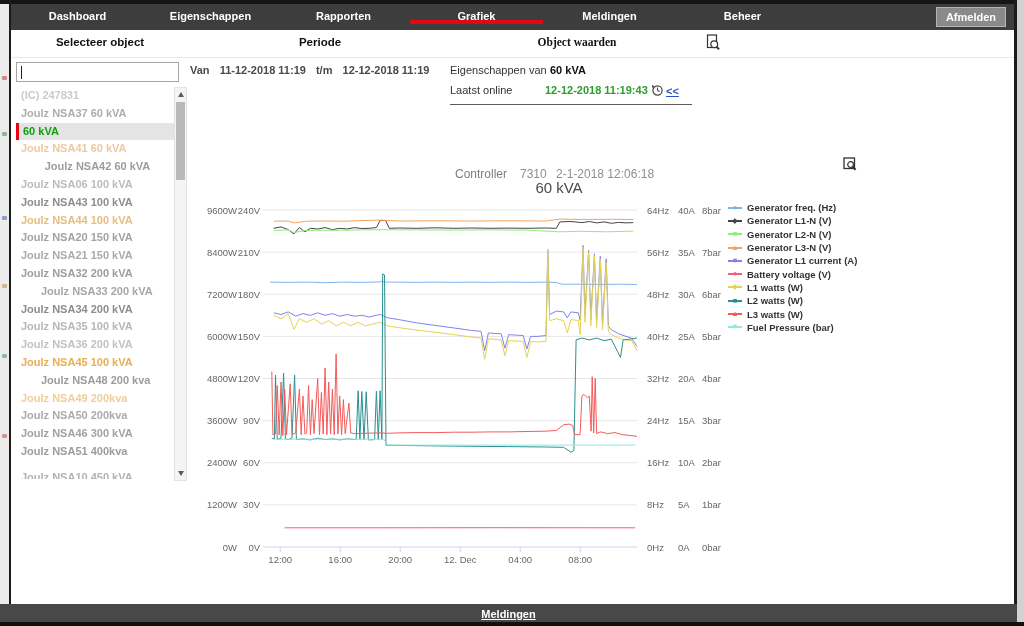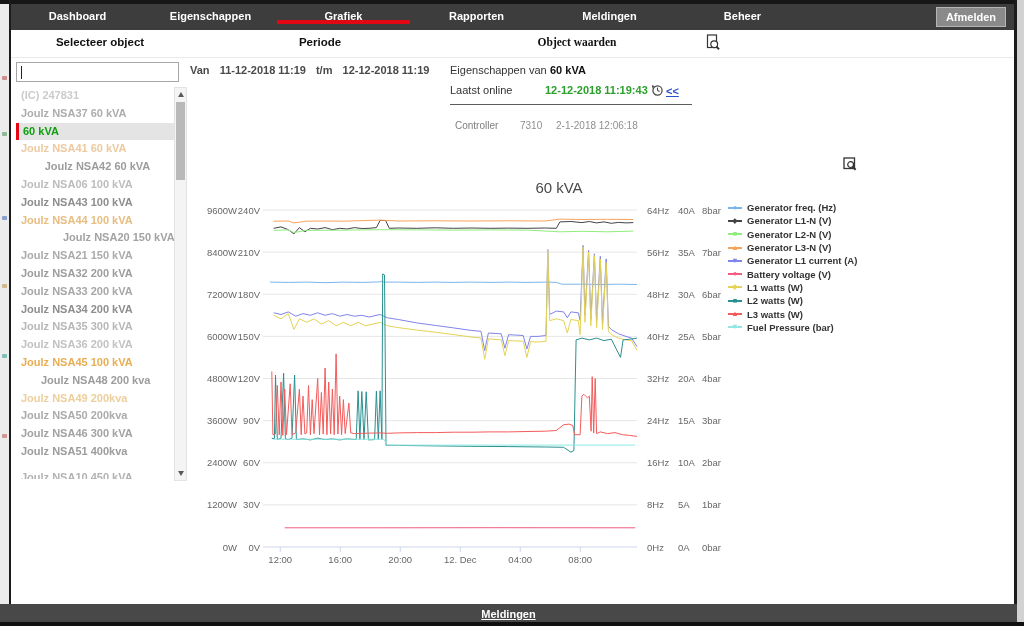--- a/index.html
+++ b/index.html
@@ -44,21 +44,21 @@
   #sb-up .sb-arrow{top:4px;border-bottom:5px solid #5a5a5a;}
   #sb-down .sb-arrow{top:4px;border-top:5px solid #5a5a5a;}
   #sb-thumb{position:absolute;left:1px;top:14px;width:9px;height:78px;background:#b9b9b9;}
 
   
   #periode-line{left:190px;top:64px;font-size:11px;font-weight:600;color:#4a4a4a;}
   #periode-line span{margin-right:7px;}
 
   
   .ow-label{font-size:11px;color:#333;}
-  .ow-gray{font-size:10px;color:#8f8f8f;}
+  .ow-gray{font-size:12px;color:#8f8f8f;margin-top:47px;}
   #ow-divider{left:450px;top:104px;width:242px;height:1px;background:#5c5c5c;}
   #history-link{font-size:11px;color:#2a50c8;text-decoration:underline;font-weight:bold;cursor:pointer;}
 
   
   #chart-title{left:559px;top:179px;transform:translateX(-50%);font-size:15px;color:#4a4a4a;}
   #chart-svg{left:195px;top:178px;}
   #legend{left:728px;top:201px;margin:0;padding:0;list-style:none;}
   .legend-item{display:flex;align-items:center;height:13.3px;cursor:pointer;}
   .legend-marker{position:relative;width:14px;height:2px;margin-right:5px;flex:0 0 14px;}
   .legend-sym{position:absolute;left:50%;top:50%;transform:translate(-50%,-50%);font-size:7.5px;line-height:7.5px;}
@@ -85,22 +85,22 @@
     <div class="abs left-dot" style="left:2px;top:430px;background:#c05050;"></div>
   </div>
   <div class="abs" id="edge-left-line"></div>
   <div class="abs" id="edge-right-line"></div>
   <div class="abs" id="edge-right-strip"></div>
 
   <div class="abs" id="nav-bar">
     <div id="nav-tabs">
         <div class="nav-tab">Dashboard</div>
         <div class="nav-tab">Eigenschappen</div>
+        <div class="nav-tab">Rapporten</div>
         <div class="nav-tab active">Grafiek</div>
-        <div class="nav-tab">Rapporten</div>
         <div class="nav-tab">Meldingen</div>
         <div class="nav-tab">Beheer</div>
       </div>
     <button id="logout-btn">Afmelden</button>
   </div>
 
   <div class="abs" id="header-row">
     <span class="section-label" style="left:89px;">Selecteer object</span>
     <span class="section-label" style="left:309px;">Periode</span>
     <span class="section-label" style="left:566px;font-family:Liberation Serif, serif;">Object waarden</span>
@@ -115,26 +115,26 @@
   <div class="abs" id="search-caret"></div>
   <div class="abs" id="object-list">
       <div class="obj-item" style="color: rgb(203, 203, 203);">(IC) 247831</div>
       <div class="obj-item" style="color: rgb(173, 173, 173);">Joulz NSA37 60 kVA</div>
       <div class="obj-item selected" style="color: rgb(15, 160, 15);">60 kVA</div>
       <div class="obj-item" style="color: rgb(236, 201, 160);">Joulz NSA41 60 kVA</div>
       <div class="obj-item" style="color: rgb(156, 156, 156); text-align: center;">Joulz NSA42 60 kVA</div>
       <div class="obj-item" style="color: rgb(188, 188, 188);">Joulz NSA06 100 kVA</div>
       <div class="obj-item" style="color: rgb(141, 141, 141);">Joulz NSA43 100 kVA</div>
       <div class="obj-item" style="color: rgb(231, 189, 128);">Joulz NSA44 100 kVA</div>
-      <div class="obj-item" style="color: rgb(163, 163, 163); margin-left: 42px;">Joulz NSA20 150 kVA</div>
+      <div class="obj-item" style="color: rgb(163, 163, 163);">Joulz NSA20 150 kVA</div>
       <div class="obj-item" style="color: rgb(171, 171, 171);">Joulz NSA21 150 kVA</div>
       <div class="obj-item" style="color: rgb(157, 157, 157);">Joulz NSA32 200 kVA</div>
-      <div class="obj-item" style="color: rgb(167, 167, 167);">Joulz NSA33 200 kVA</div>
+      <div class="obj-item" style="color: rgb(167, 167, 167); margin-left: 20px;">Joulz NSA33 200 kVA</div>
       <div class="obj-item" style="color: rgb(141, 141, 141);">Joulz NSA34 200 kVA</div>
-      <div class="obj-item" style="color: rgb(183, 183, 183);">Joulz NSA35 300 kVA</div>
+      <div class="obj-item" style="color: rgb(183, 183, 183);">Joulz NSA35 100 kVA</div>
       <div class="obj-item" style="color: rgb(194, 194, 194);">Joulz NSA36 200 kVA</div>
       <div class="obj-item" style="color: rgb(232, 174, 84);">Joulz NSA45 100 kVA</div>
       <div class="obj-item" style="color: rgb(156, 156, 156); margin-left: 20px;">Joulz NSA48 200 kva</div>
       <div class="obj-item" style="color: rgb(236, 207, 156);">Joulz NSA49 200kva</div>
       <div class="obj-item" style="color: rgb(171, 171, 171);">Joulz NSA50 200kva</div>
       <div class="obj-item" style="color: rgb(162, 162, 162);">Joulz NSA46 300 kVA</div>
       <div class="obj-item" style="color: rgb(156, 156, 156);">Joulz NSA51 400kva</div>
       <div class="obj-item" style="color: rgb(178, 178, 178); margin-top: 8px;">Joulz NSA10 450 kVA</div>
     </div>
   <div class="abs" id="list-scrollbar">

